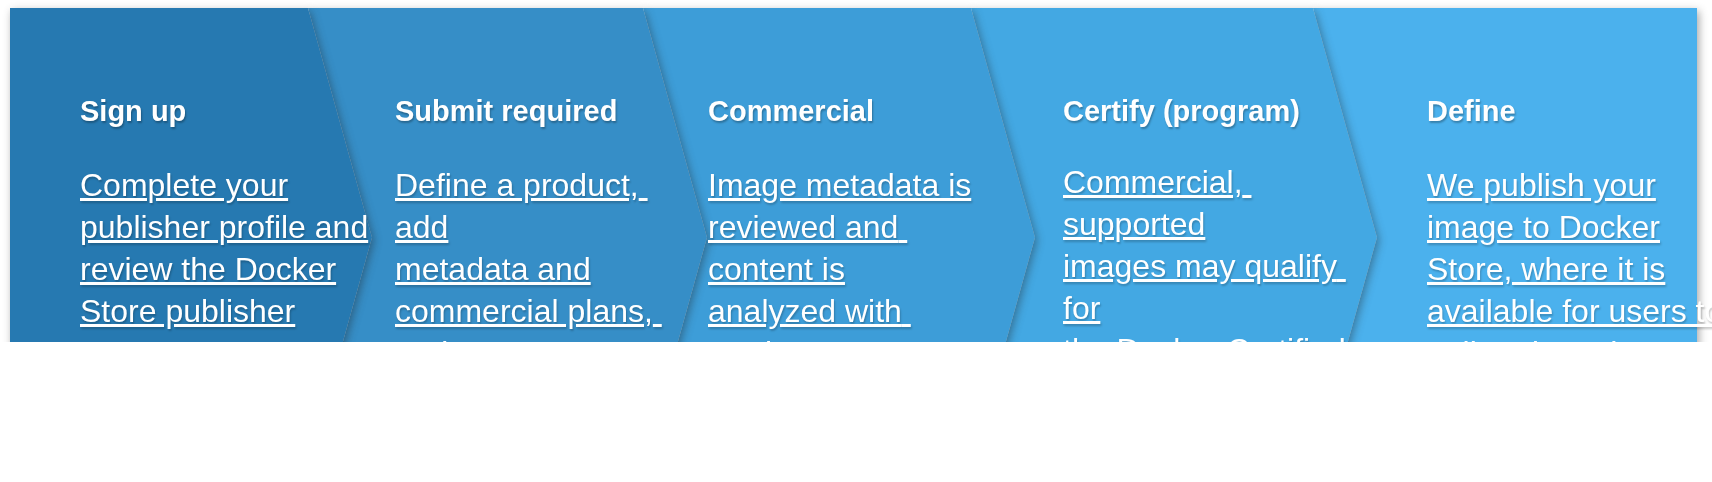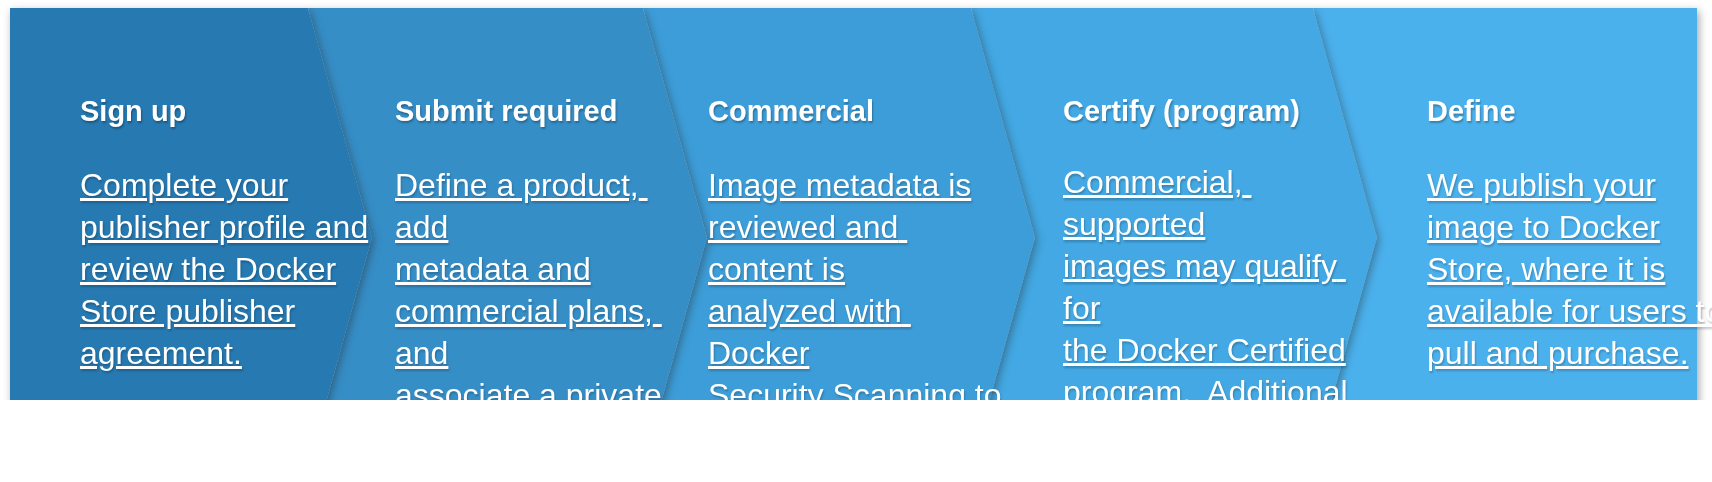--- a/index.html
+++ b/index.html
@@ -4,21 +4,21 @@
 <style>
   html, body {
     margin: 0;
     padding: 0;
     background: #ffffff;
     font-family: "Liberation Sans", sans-serif;
   }
   .canvas {
     position: relative;
     width: 1712px;
-    height: 400px;
+    height: 342px;
     background: #ffffff;
     overflow: hidden;
   }
   .flow {
     position: absolute;
     left: 10px;
     top: 8px;
     width: 1687px;
     height: 459px;
   }

